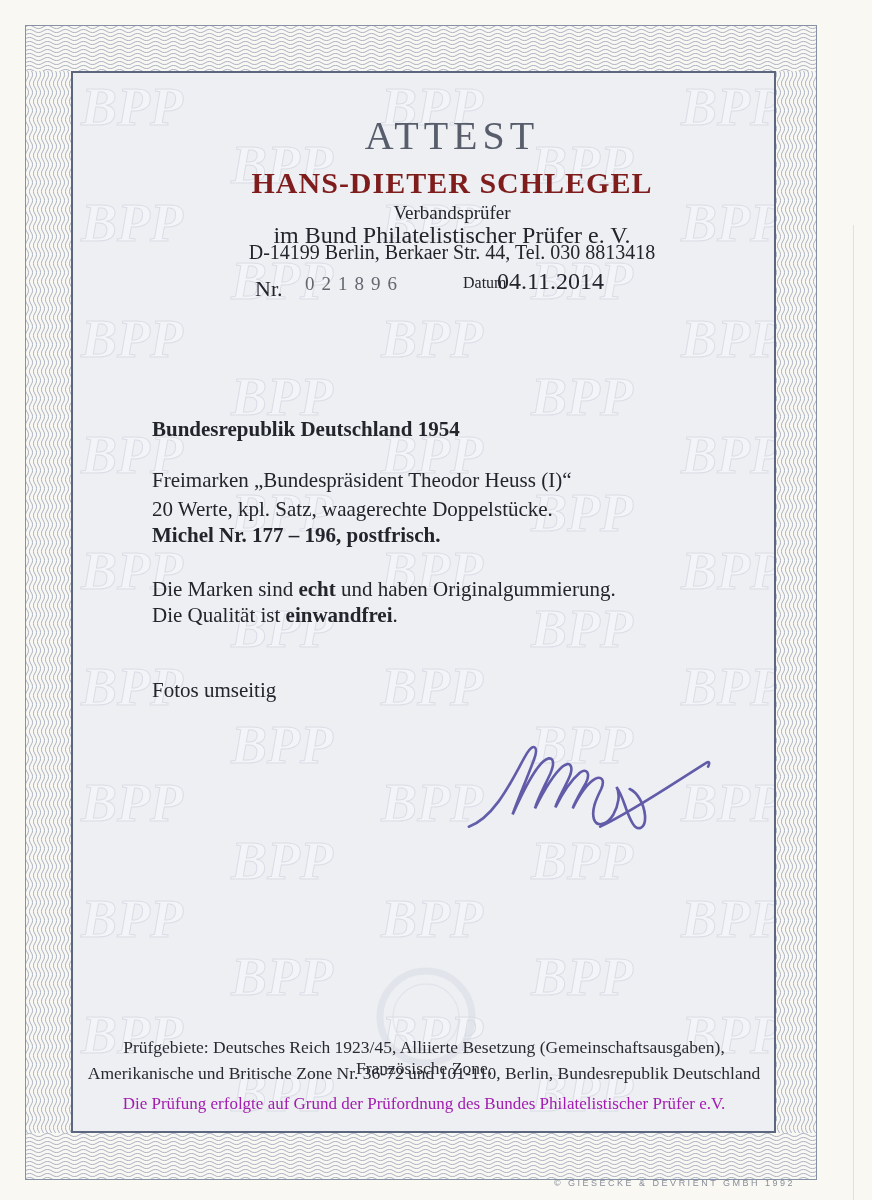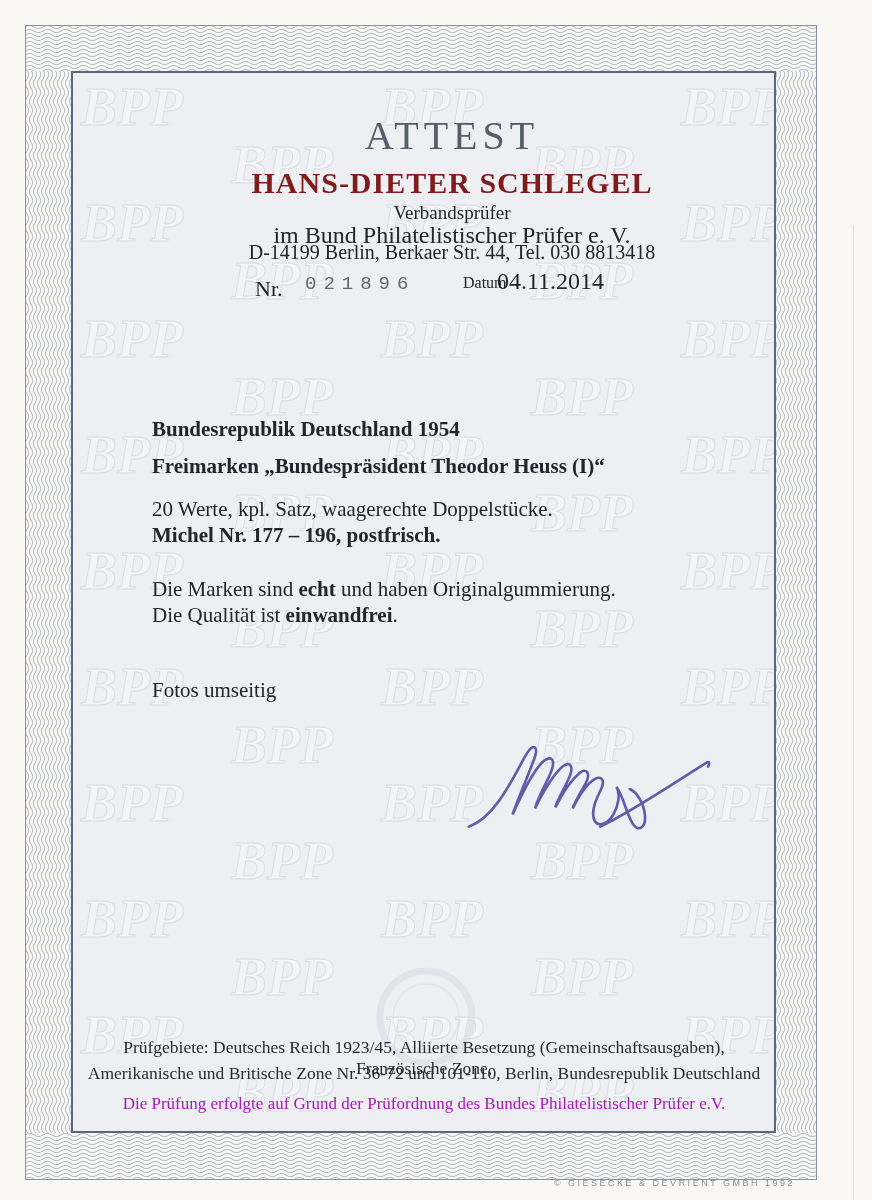--- a/index.html
+++ b/index.html
@@ -23,28 +23,28 @@
   
   .center-block{left:0;width:872px;text-align:center;padding-left:16px;}
   .doc-title{top:112px;font-size:40px;letter-spacing:5px;color:#575d6b;}
   .examiner{top:166px;font-size:30px;font-weight:bold;letter-spacing:1px;color:#7f1d1d;}
   .role{top:202px;font-size:19px;}
   .assoc{top:222px;font-size:24px;}
   .addr{top:241px;font-size:20px;}
   .nr-label{left:255px;top:276px;font-size:22px;}
   .nr-value{
     left:305px;top:273px;font-size:19px;
-    font-family:Liberation Mono, monospace;
+    font-family:Liberation Serif, serif;
     letter-spacing:7px;color:#63676f;
   }
   .datum-label{left:463px;top:274px;font-size:16px;}
   .date-value{left:497px;top:268px;font-size:24px;}
   .body-text{left:152px;font-size:21px;}
   .heading{top:417px;font-weight:bold;}
-  .desc1{top:454px;font-weight:bold;}
+  .desc1{top:468px;}
   .desc2{top:497px;}
   .desc3{top:523px;font-weight:bold;}
   .verdict1{top:577px;}
   .verdict2{top:603px;}
   .fotos{top:678px;}
   .sig-svg{position:absolute;left:460px;top:733px;}
   .areas{left:80px;width:688px;text-align:center;font-size:17.5px;color:#282a31;}
   .areas1{top:1037px;}
   .areas2{top:1063px;}
   .regulation{left:80px;top:1094px;width:688px;text-align:center;font-size:17px;color:#a21caf;}

